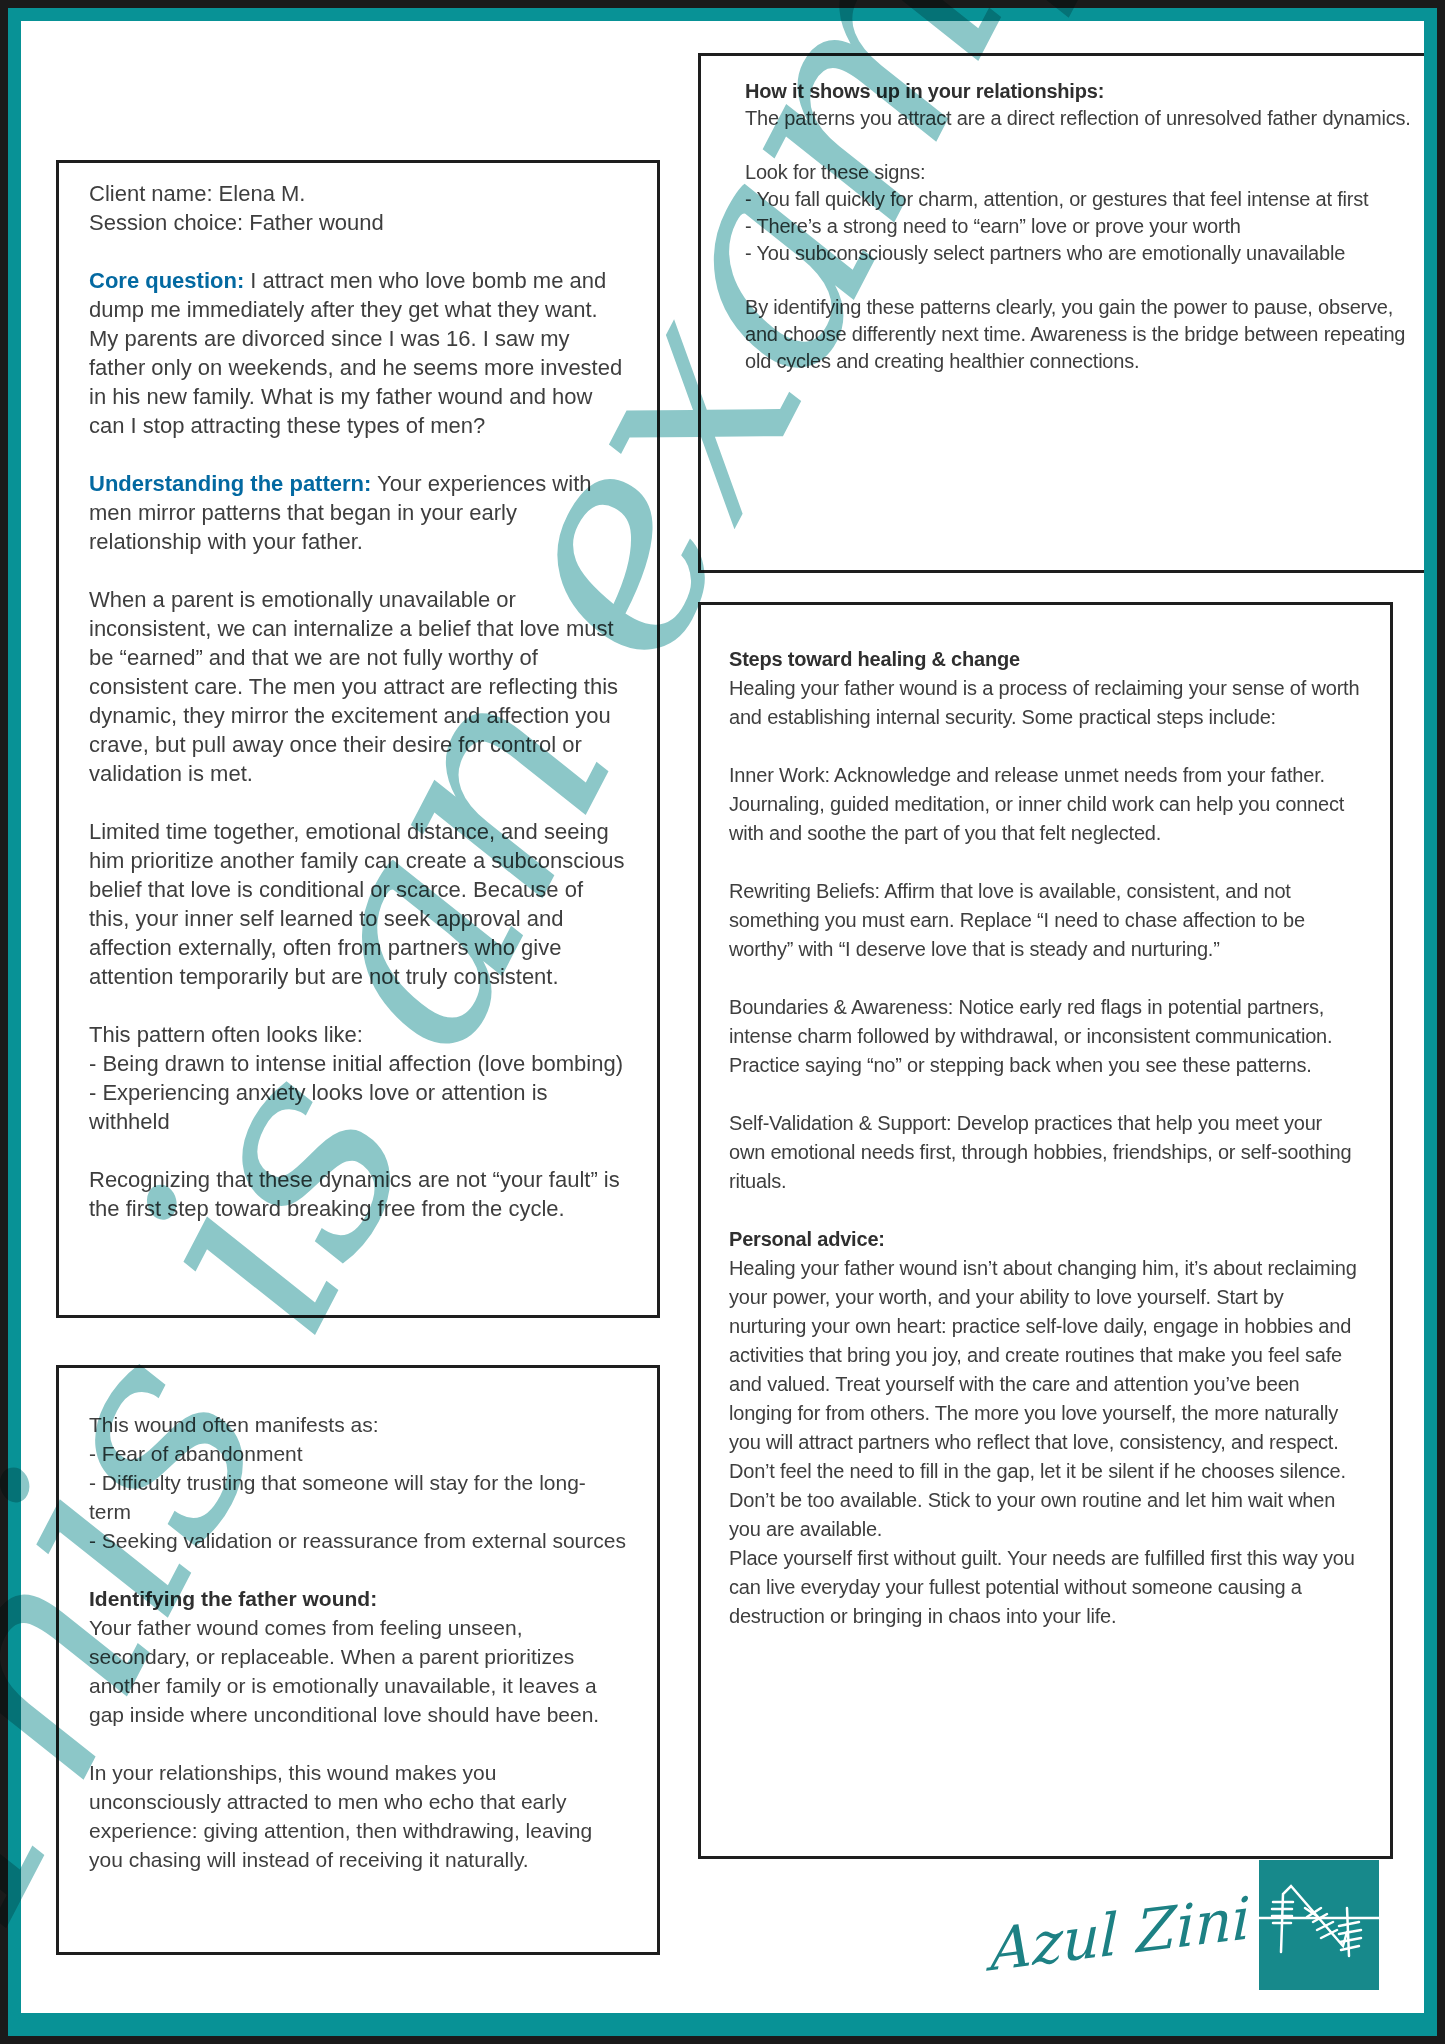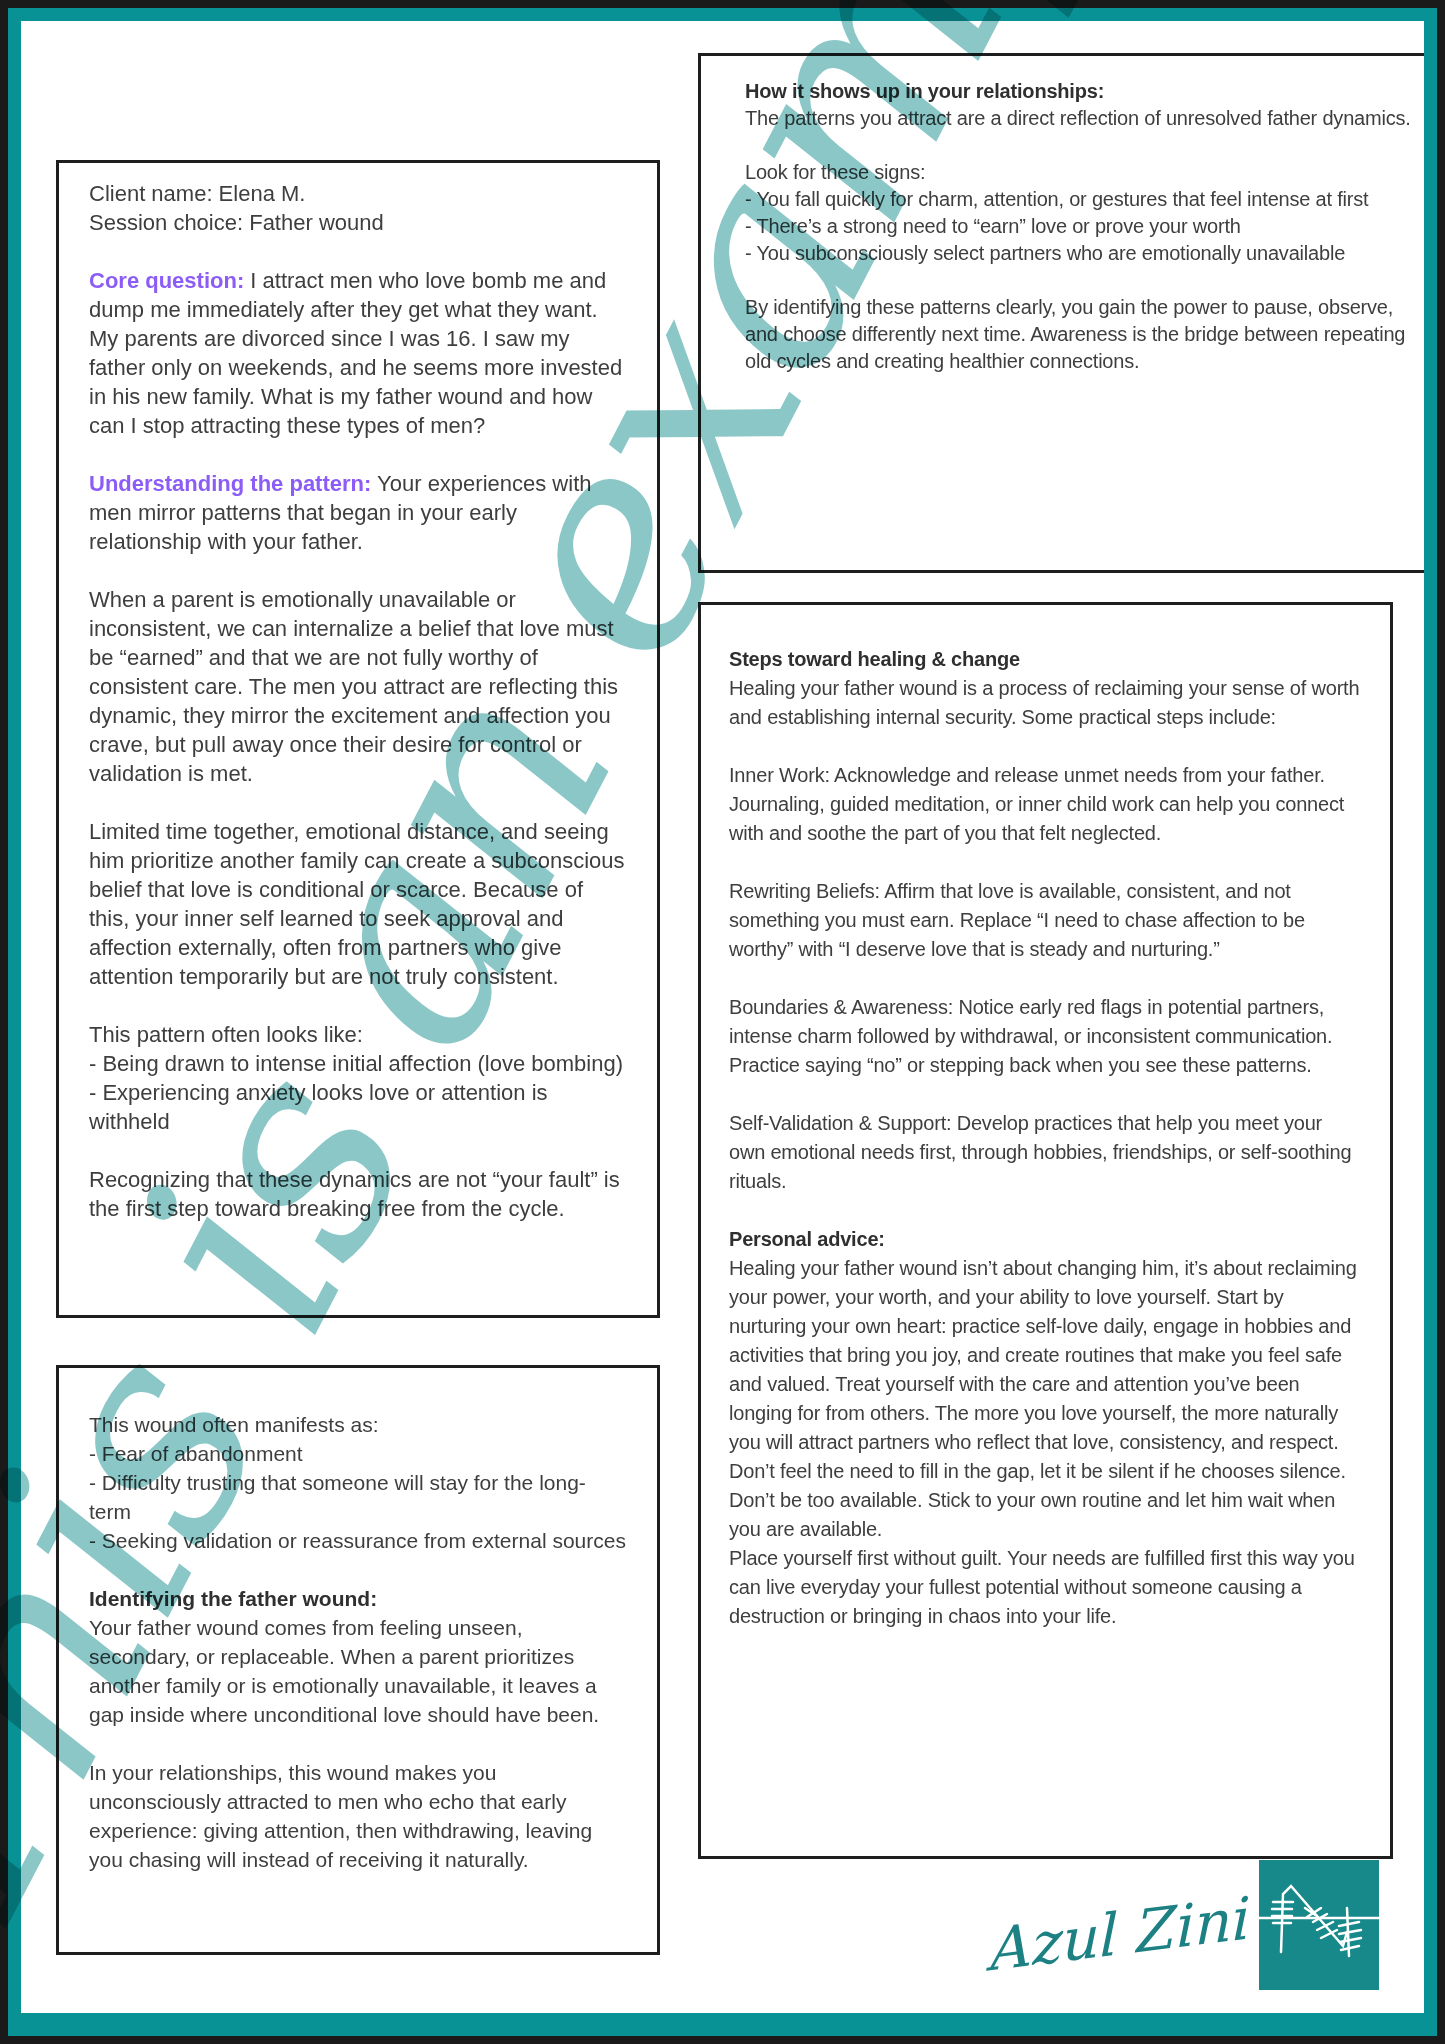--- a/index.html
+++ b/index.html
@@ -17,21 +17,21 @@
     position:absolute; left:21px; top:21px; right:21px; bottom:31px;
     background:#ffffff; overflow:hidden;
   }
   .box {
     position:absolute; box-sizing:border-box;
     border:3px solid #1e1e1e;
     color:#3e3e3e; overflow:hidden;
     background:transparent;
   }
   .box p, .box .grp div { margin:0; }
-  strong { font-weight:bold; color:#8b5cf6; }
+  strong { font-weight:bold; color:#0369a1; }
   .bold-line { font-weight:bold; color:#2f2f2f; }
 
   #box-l1 {
     left:35px; top:139px; width:604px; height:1158px;
     padding:16px 30px; font-size:22px; line-height:29px;
   }
   #box-l1 > * + * { margin-top:29px; }
 
   #box-l2 {
     left:35px; top:1344px; width:604px; height:590px;

